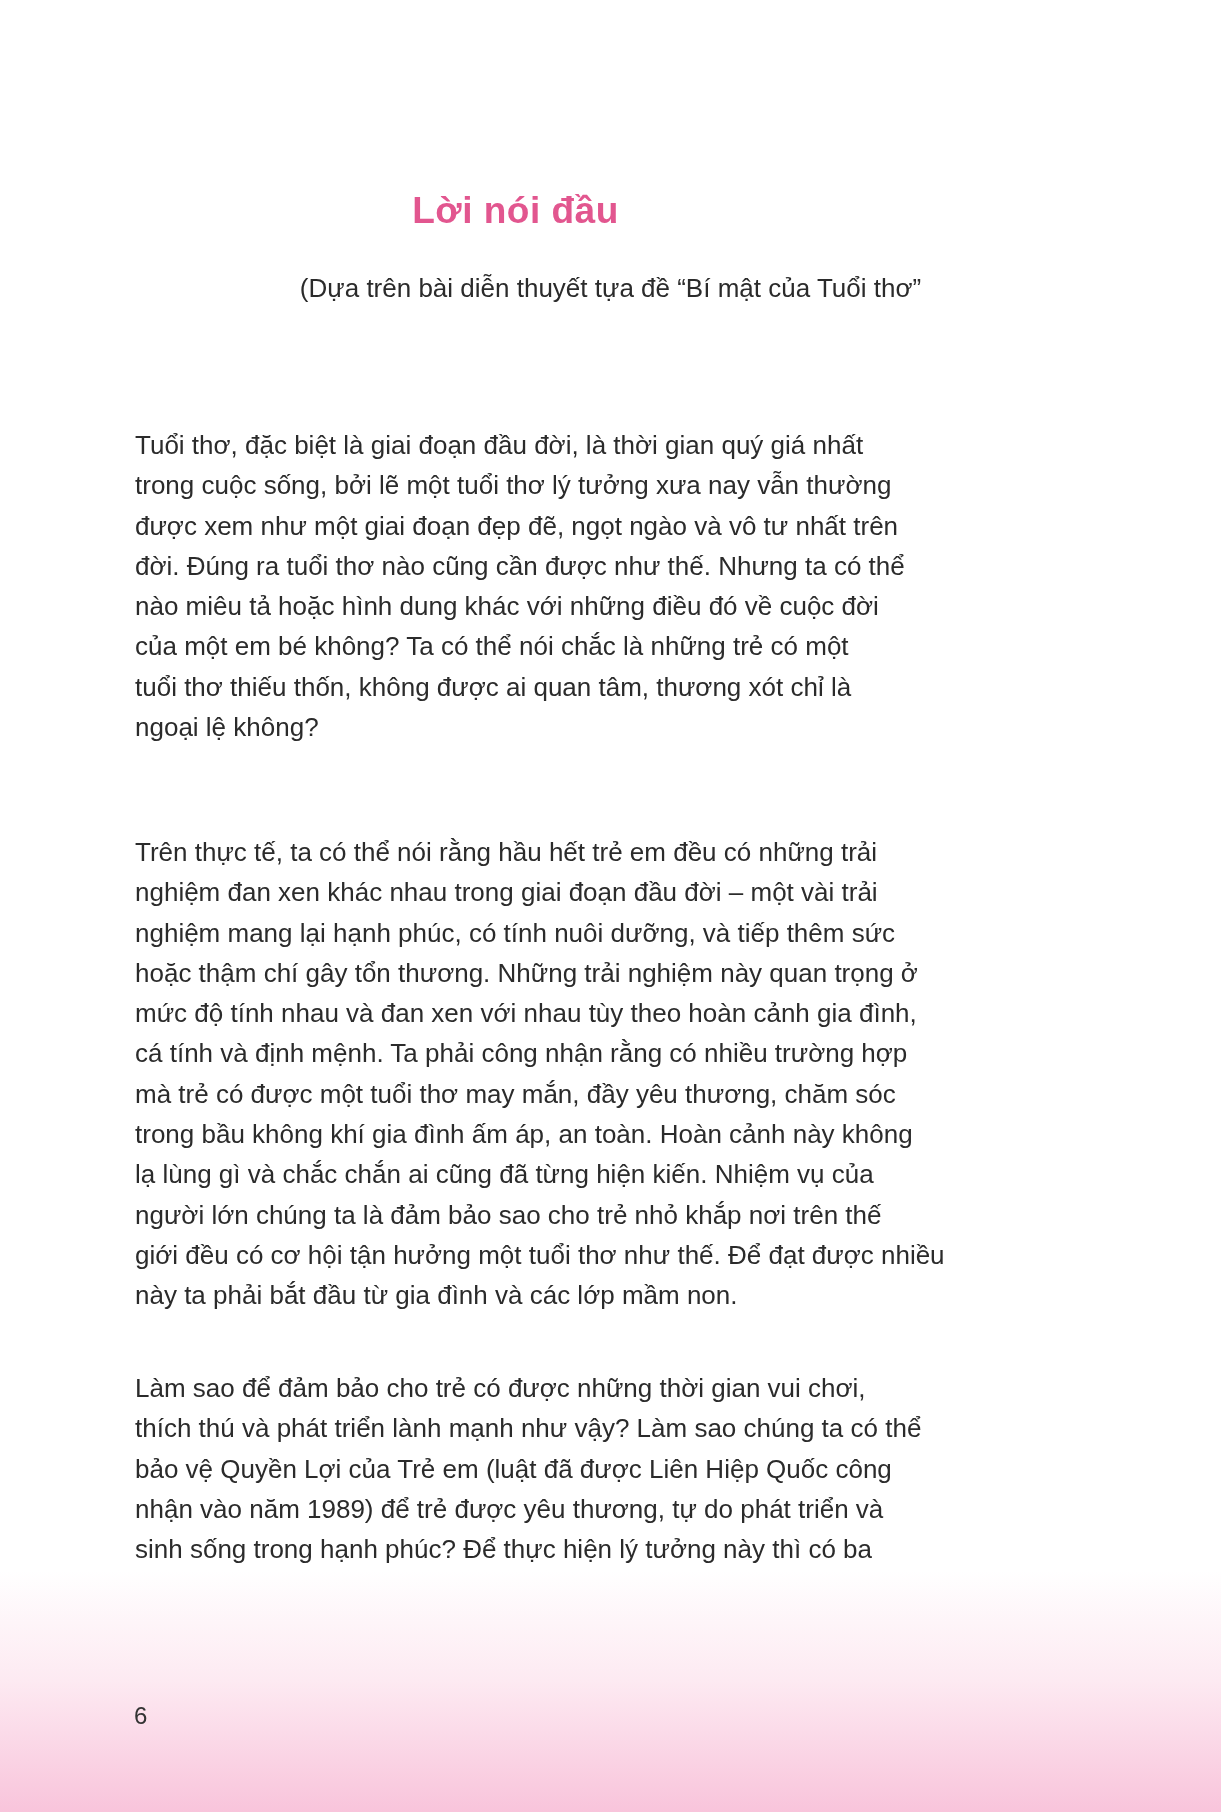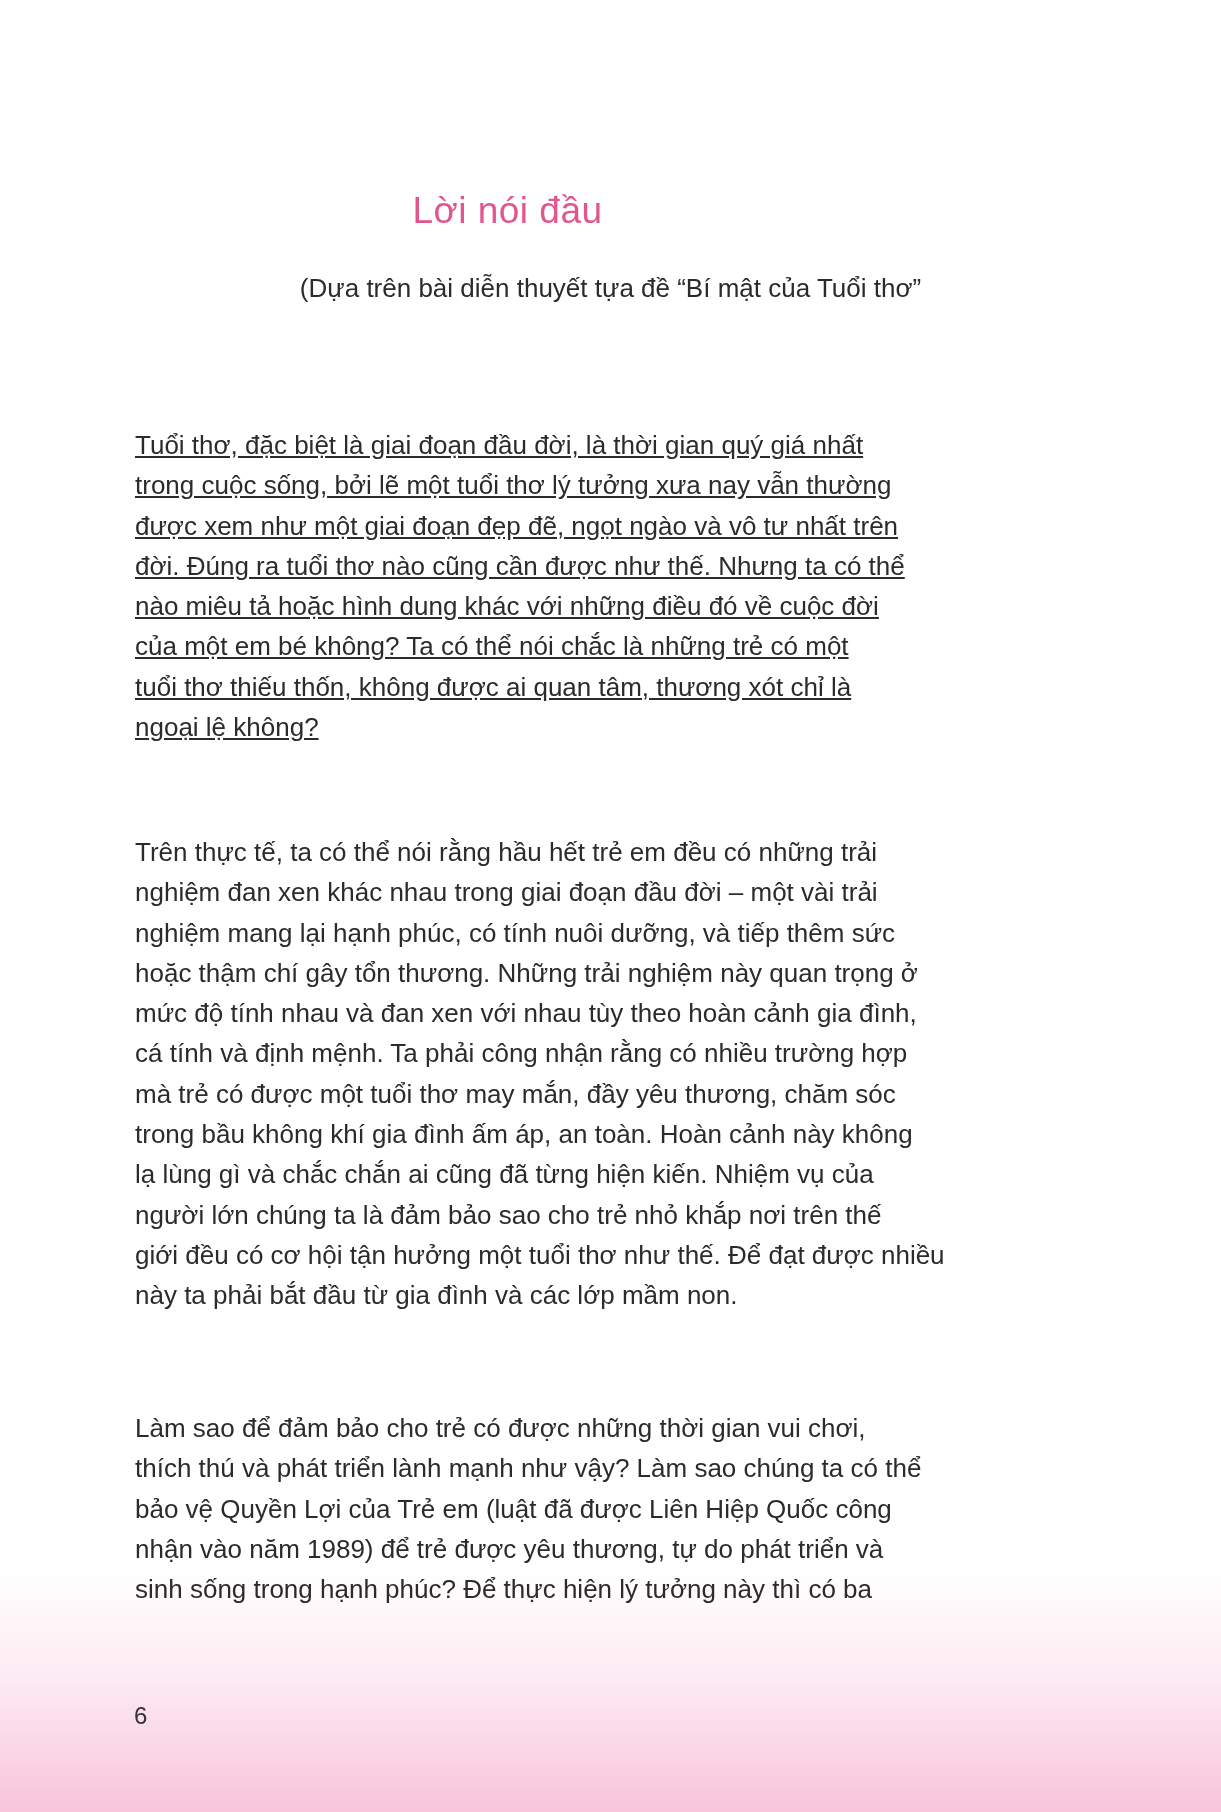--- a/index.html
+++ b/index.html
@@ -13,46 +13,47 @@
       color: #2b2b2b;
     }
     .page { position: absolute; inset: 0; }
     .title {
       position: absolute;
       top: 190px;
       left: 0;
       width: 1015px;
       text-align: center;
       font-size: 37px;
-      font-weight: normal;
+      font-weight: bold;
       color: #e2568f;
       letter-spacing: 0.5px;
+      padding-left: 8px;
     }
     .subtitle {
       position: absolute;
       top: 268px;
       left: 0;
       width: 1221px;
       text-align: center;
       font-size: 26px;
       line-height: 40px;
     }
     .subtitle .line { display: block; }
     .para {
       position: absolute;
       left: 135px;
       width: 960px;
       font-size: 26px;
       line-height: 40.3px;
       margin: 0;
     }
     .para .line { display: block; white-space: nowrap; }
-    .p1 { top: 425px; text-decoration: underline; }
+    .p1 { top: 425px; }
     .p2 { top: 832px; }
-    .p3 { top: 1408px; }
+    .p3 { top: 1368px; }
     .page-number {
       position: absolute;
       top: 1702px;
       left: 134px;
       font-size: 24px;
       color: #333;
     }
   </style>
 </head>
 <body>

